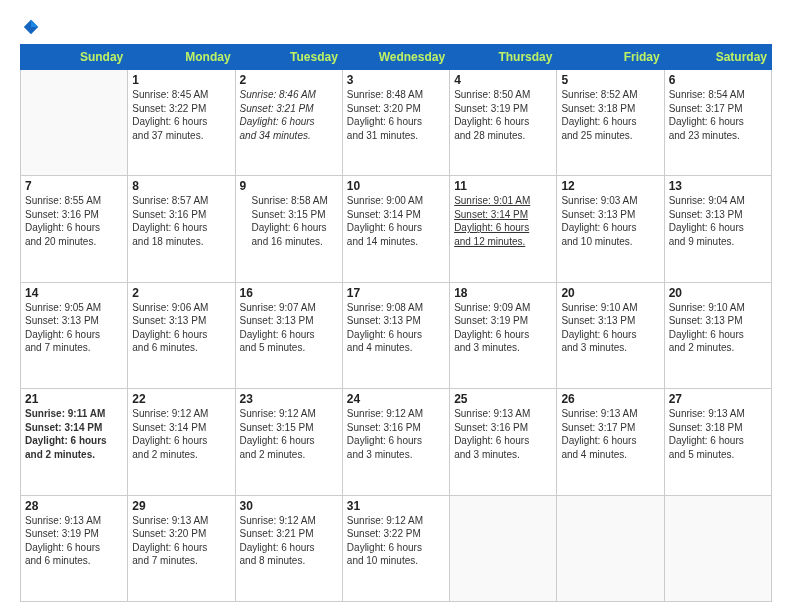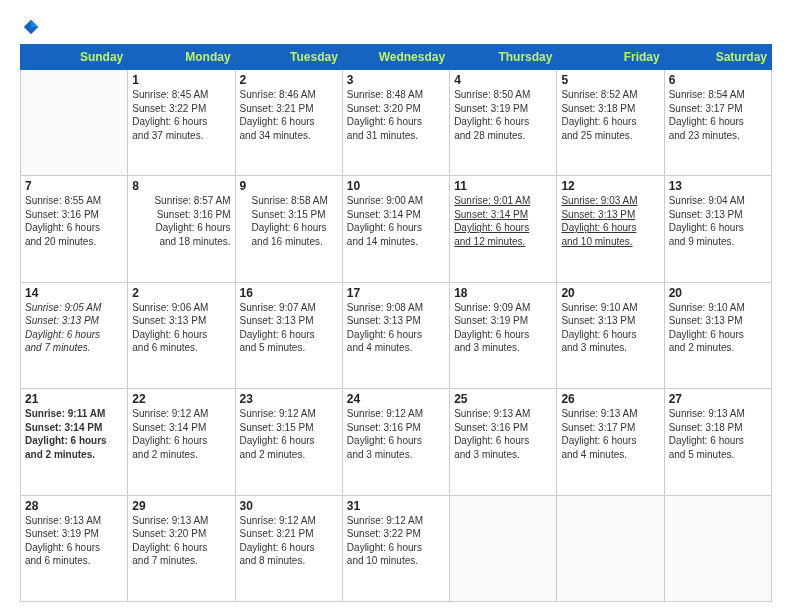--- a/index.html
+++ b/index.html
@@ -140,21 +140,21 @@
           <td class="empty-cell"></td>
           <td>
             <span class="day-num">1</span>
             <div class="cell-info" style="white-space: pre-line;">Sunrise: 8:45 AM
 Sunset: 3:22 PM
 Daylight: 6 hours
 and 37 minutes.</div>
           </td>
           <td>
             <span class="day-num">2</span>
-            <div class="cell-info" style="white-space: pre-line;">Sunrise: 8:46 AM
+            <div class="cell-info" style="white-space: pre-line; font-style: italic;">Sunrise: 8:46 AM
 Sunset: 3:21 PM
 Daylight: 6 hours
 and 34 minutes.</div>
           </td>
           <td>
             <span class="day-num">3</span>
             <div class="cell-info" style="white-space: pre-line;">Sunrise: 8:48 AM
 Sunset: 3:20 PM
 Daylight: 6 hours
 and 31 minutes.</div>
@@ -184,21 +184,21 @@
         <tr>
           <td>
             <span class="day-num">7</span>
             <div class="cell-info" style="white-space: pre-line;">Sunrise: 8:55 AM
 Sunset: 3:16 PM
 Daylight: 6 hours
 and 20 minutes.</div>
           </td>
           <td>
             <span class="day-num">8</span>
-            <div class="cell-info" style="white-space: pre-line; text-align: right;">Sunrise: 8:57 AM
+            <div class="cell-info" style="white-space: pre-line;">Sunrise: 8:57 AM
 Sunset: 3:16 PM
 Daylight: 6 hours
 and 18 minutes.</div>
           </td>
           <td>
             <span class="day-num">9</span>
             <div class="cell-info" style="white-space: pre-line; margin-left: 12px;">Sunrise: 8:58 AM
 Sunset: 3:15 PM
 Daylight: 6 hours
 and 16 minutes.</div>
@@ -212,37 +212,37 @@
           </td>
           <td>
             <span class="day-num">11</span>
             <div class="cell-info" style="white-space: pre-line; text-decoration: underline;">Sunrise: 9:01 AM
 Sunset: 3:14 PM
 Daylight: 6 hours
 and 12 minutes.</div>
           </td>
           <td>
             <span class="day-num">12</span>
-            <div class="cell-info" style="white-space: pre-line; text-decoration: underline;">Sunrise: 9:03 AM
+            <div class="cell-info" style="white-space: pre-line;">Sunrise: 9:03 AM
 Sunset: 3:13 PM
 Daylight: 6 hours
 and 10 minutes.</div>
           </td>
           <td>
             <span class="day-num">13</span>
             <div class="cell-info" style="white-space: pre-line;">Sunrise: 9:04 AM
 Sunset: 3:13 PM
 Daylight: 6 hours
 and 9 minutes.</div>
           </td>
         </tr>
         <tr>
           <td>
             <span class="day-num">14</span>
-            <div class="cell-info" style="white-space: pre-line; font-style: italic;">Sunrise: 9:05 AM
+            <div class="cell-info" style="white-space: pre-line;">Sunrise: 9:05 AM
 Sunset: 3:13 PM
 Daylight: 6 hours
 and 7 minutes.</div>
           </td>
           <td>
             <span class="day-num">2</span>
             <div class="cell-info" style="white-space: pre-line;">Sunrise: 9:06 AM
 Sunset: 3:13 PM
 Daylight: 6 hours
 and 6 minutes.</div>

